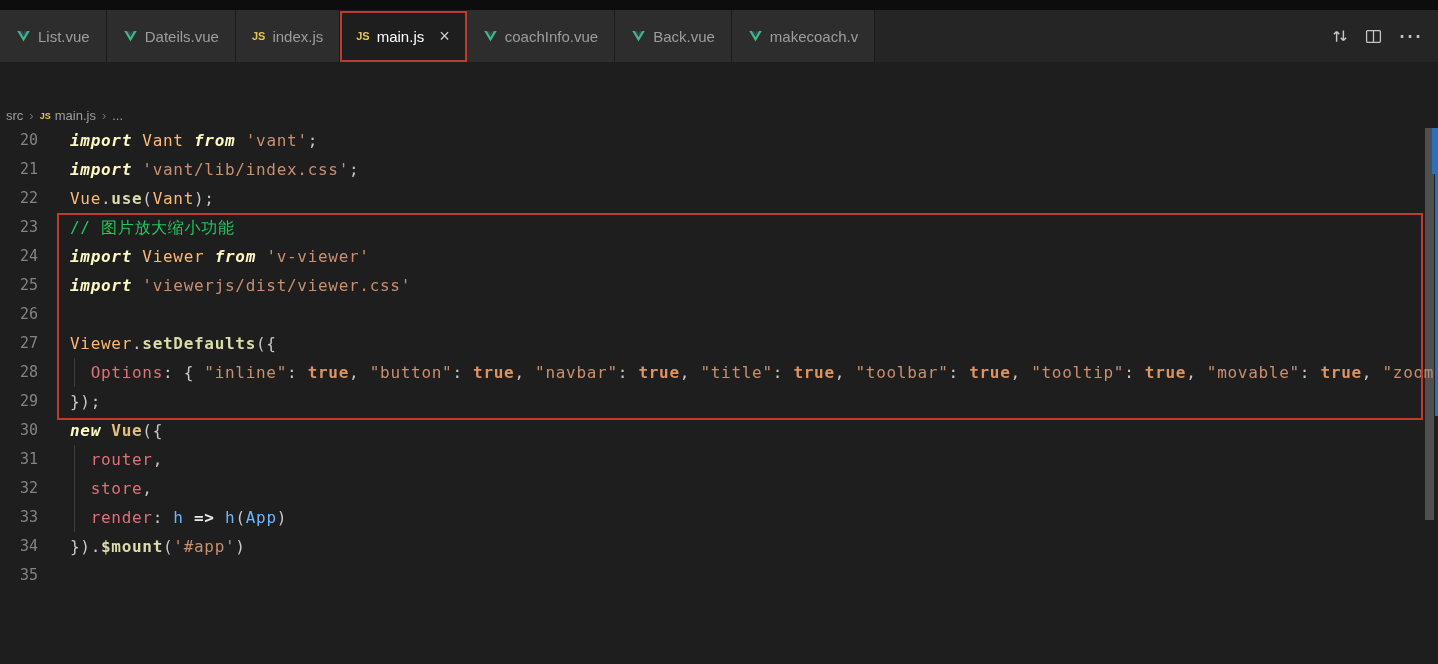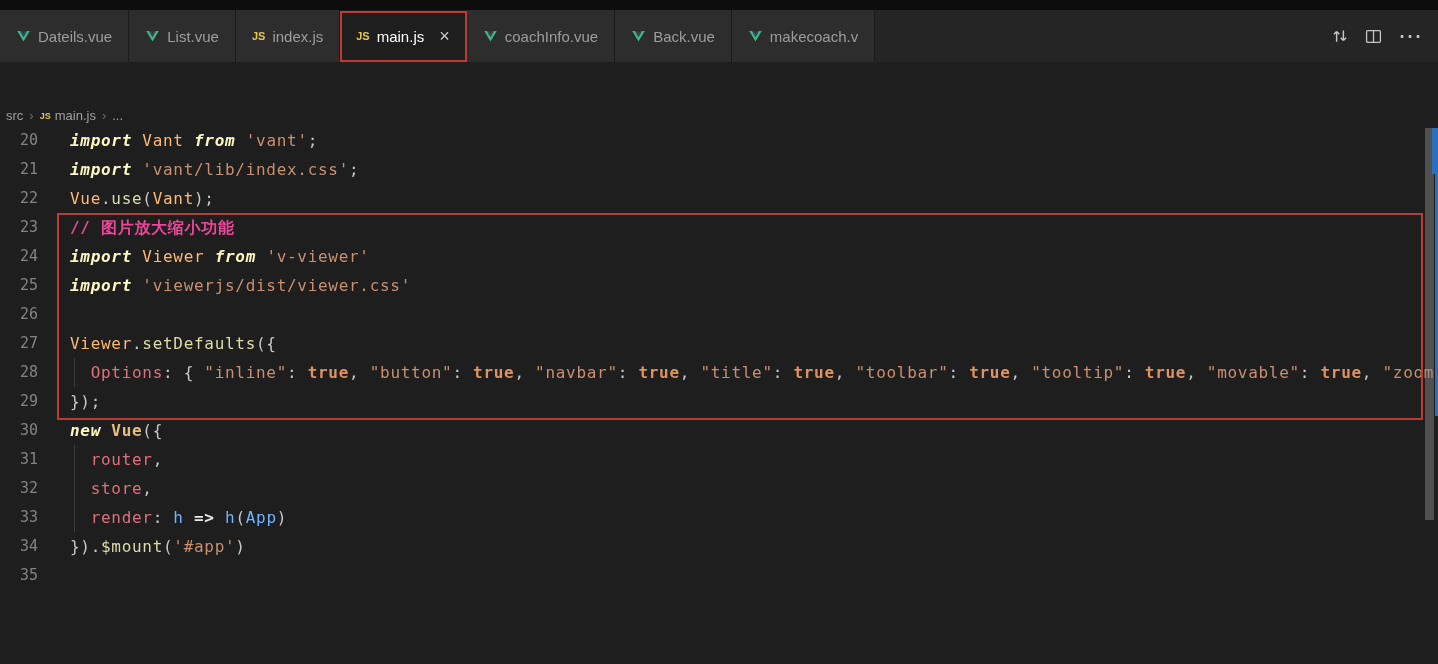--- a/index.html
+++ b/index.html
@@ -36,24 +36,24 @@
   .line{display:flex;height:29px;line-height:29px;white-space:pre;}
   .gutter{flex:0 0 38px;text-align:right;padding-right:19px;color:#848484;
           font:15px/29px "DejaVu Sans Mono",monospace;}
   .code{position:relative;font:16px/29px "DejaVu Sans Mono",monospace;letter-spacing:0.7px;
         padding-left:13px;color:#d4d4d4;}
   .indent-guide{position:absolute;left:17px;top:0;bottom:0;width:1px;background:#3d3d3d;}
 
   
   .tk-kw{color:#fef9c3;font-weight:700;font-style:italic;}
   .tk-id{color:#fdba74;}
-  .tk-fn{color:#dcdcaa;font-weight:400;}
+  .tk-fn{color:#dcdcaa;font-weight:700;}
   .tk-cls{color:#e5c07b;font-weight:600;}
   .tk-str{color:#c98f6f;}
-  .tk-cm{color:#ec4899;font-weight:bold;}
+  .tk-cm{color:#22c55e;}
   .tk-prop{color:#e0707a;}
   .tk-bool{color:#de935f;font-weight:700;}
   .tk-blue{color:#6cb6ff;}
   .tk-arrow{color:#e8e8e8;font-weight:700;}
   .tk-pl{color:#c8c8c8;}
 
   
   .code-annotation{position:absolute;left:57px;top:87px;width:1362px;height:203px;
                    border:2px solid #bf3a30;pointer-events:none;}
 
@@ -72,30 +72,30 @@
 
   <div class="tabbar">
     <div class="tab-list">
         <div class="tab">
           <span class="file-icon">
             <svg width="15" height="15" viewBox="0 0 24 24">
               <path fill="#41b883" d="M2 3h4.4L12 12.6 17.6 3H22L12 20z"></path>
               <path fill="#35495e" d="M6.4 3h3.2L12 7.2 14.4 3h3.2L12 12.6z"></path>
             </svg>
           </span>
-          <span class="tab-label">Dateils.vue</span>
+          <span class="tab-label">List.vue</span>
         </div>
         <div class="tab">
           <span class="file-icon">
             <svg width="15" height="15" viewBox="0 0 24 24">
               <path fill="#41b883" d="M2 3h4.4L12 12.6 17.6 3H22L12 20z"></path>
               <path fill="#35495e" d="M6.4 3h3.2L12 7.2 14.4 3h3.2L12 12.6z"></path>
             </svg>
           </span>
-          <span class="tab-label">List.vue</span>
+          <span class="tab-label">Dateils.vue</span>
         </div>
         <div class="tab">
           <span class="file-icon js-badge">JS</span>
           <span class="tab-label">index.js</span>
         </div>
         <div class="tab active">
           <span class="file-icon js-badge">JS</span>
           <span class="tab-label">main.js</span>
           <span class="tab-close">×</span>
           <span class="tab-annotation"></span>

